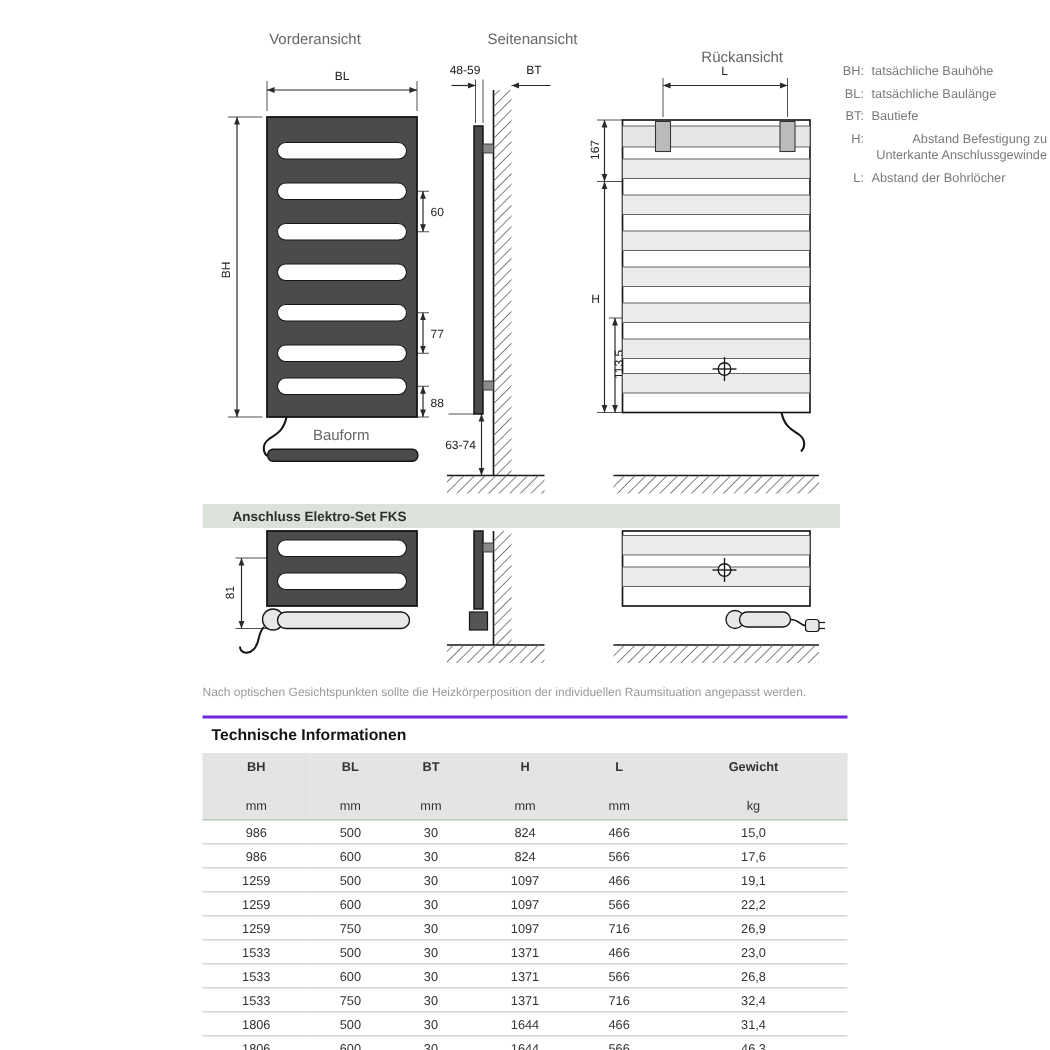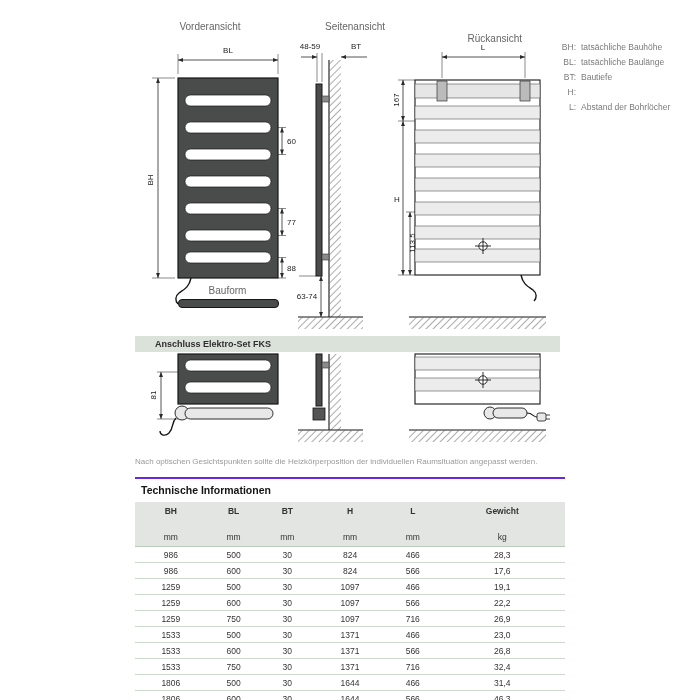--- a/index.html
+++ b/index.html
@@ -158,20 +158,21 @@
     <div class="legend-row">
       <span class="legend-key">BL:</span>
       <span class="legend-text">tatsächliche Baulänge</span>
     </div>
     <div class="legend-row">
       <span class="legend-key">BT:</span>
       <span class="legend-text">Bautiefe</span>
     </div>
     <div class="legend-row">
       <span class="legend-key">H:</span>
+      <span class="legend-text">Abstand Befestigung zu Unterkante Anschlussgewinde</span>
     </div>
     <div class="legend-row">
       <span class="legend-key">L:</span>
       <span class="legend-text">Abstand der Bohrlöcher</span>
     </div>
   </div>
 
   <div class="section-bar" style="left:135px;top:336px;width:425px;height:16px;">
     <span>Anschluss Elektro-Set FKS</span>
   </div>
@@ -263,21 +264,21 @@
             </th>
         </tr>
       </thead>
       <tbody>
           <tr>
             <td>986</td>
             <td>500</td>
             <td>30</td>
             <td>824</td>
             <td>466</td>
-            <td>28,3</td>
+            <td>15,0</td>
           </tr>
           <tr>
             <td>986</td>
             <td>600</td>
             <td>30</td>
             <td>824</td>
             <td>566</td>
             <td>17,6</td>
           </tr>
           <tr>

